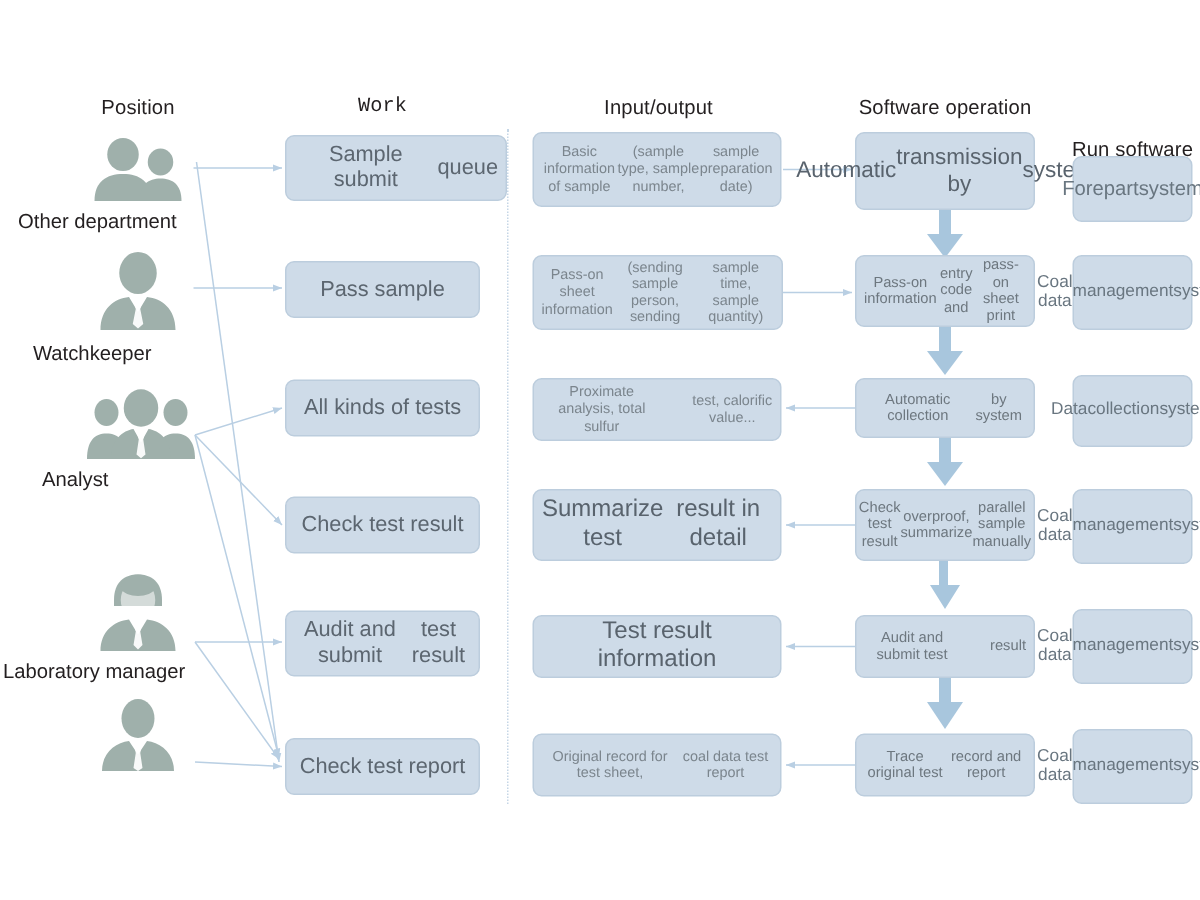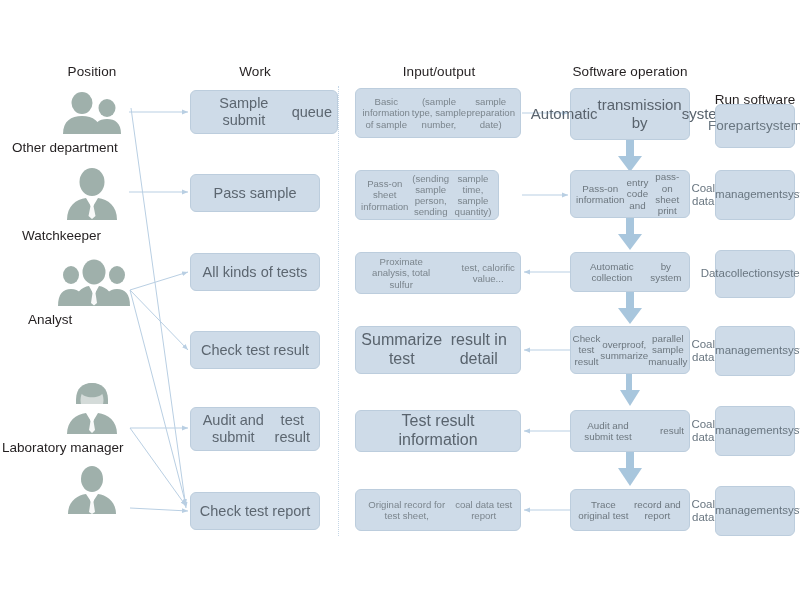--- a/index.html
+++ b/index.html
@@ -135,21 +135,21 @@
         <rect x="626" y="452" width="8" height="18"></rect>
         <path d="M618,468 L642,468 L630,486 z"></path>
       </g>
     </g>
   </svg>
 
   <div class="divider" style="left:338px; top:86px; height:450px;"></div>
 
   <div id="headers">
       <div class="col-header" style="left: 47px; top: 64px; width: 90px;">Position</div>
-      <div class="col-header" style="left: 212px; top: 64px; width: 86px;">Work</div>
+      <div class="col-header" style="left: 212px; top: 64px; width: 86px; font-family: Liberation Mono, monospace;">Work</div>
       <div class="col-header" style="left: 392px; top: 64px; width: 94px;">Input/output</div>
       <div class="col-header" style="left: 564px; top: 64px; width: 132px;">Software operation</div>
       <div class="col-header" style="left: 710px; top: 64px; width: 90px; margin-top: 28px;">Run software</div>
     </div>
 
   <div id="positions">
       <div class="role-icon" style="left: 60px; top: 92px;"><svg width="66" height="42" viewBox="0 0 66 42" fill="#9fb0ab">
           <ellipse cx="22" cy="11" rx="10.5" ry="11"></ellipse>
           <path d="M3 42 C3 29 11 24 22 24 C33 24 41 29 41 42 z"></path>
           <ellipse cx="47" cy="16" rx="8.5" ry="9"></ellipse>
@@ -208,21 +208,21 @@
       <div class="box work" style="left: 190px; top: 492px; width: 130px; height: 38px;">
         <span style="display: block;">Check test report</span>
       </div>
     </div>
   <div id="io-col">
       <div class="box io" style="left: 355px; top: 88px; width: 166px; height: 50px;">
         <span style="display: block;">Basic information of sample</span>
         <span style="display: block;">(sample type, sample number,</span>
         <span style="display: block;">sample preparation date)</span>
       </div>
-      <div class="box io" style="left: 355px; top: 170px; width: 144px; height: 50px; justify-content: space-between;">
+      <div class="box io" style="left: 355px; top: 170px; width: 167px; height: 50px; justify-content: space-between;">
         <span style="display: block;">Pass-on sheet information</span>
         <span style="display: block;">(sending sample person, sending</span>
         <span style="display: block;">sample time, sample quantity)</span>
       </div>
       <div class="box io" style="left: 355px; top: 252px; width: 166px; height: 42px; gap: 20px;">
         <span style="display: block;">Proximate analysis, total sulfur</span>
         <span style="display: block;">test, calorific value...</span>
       </div>
       <div class="box io big" style="left: 355px; top: 326px; width: 166px; height: 48px;">
         <span style="display: block;">Summarize test</span>

